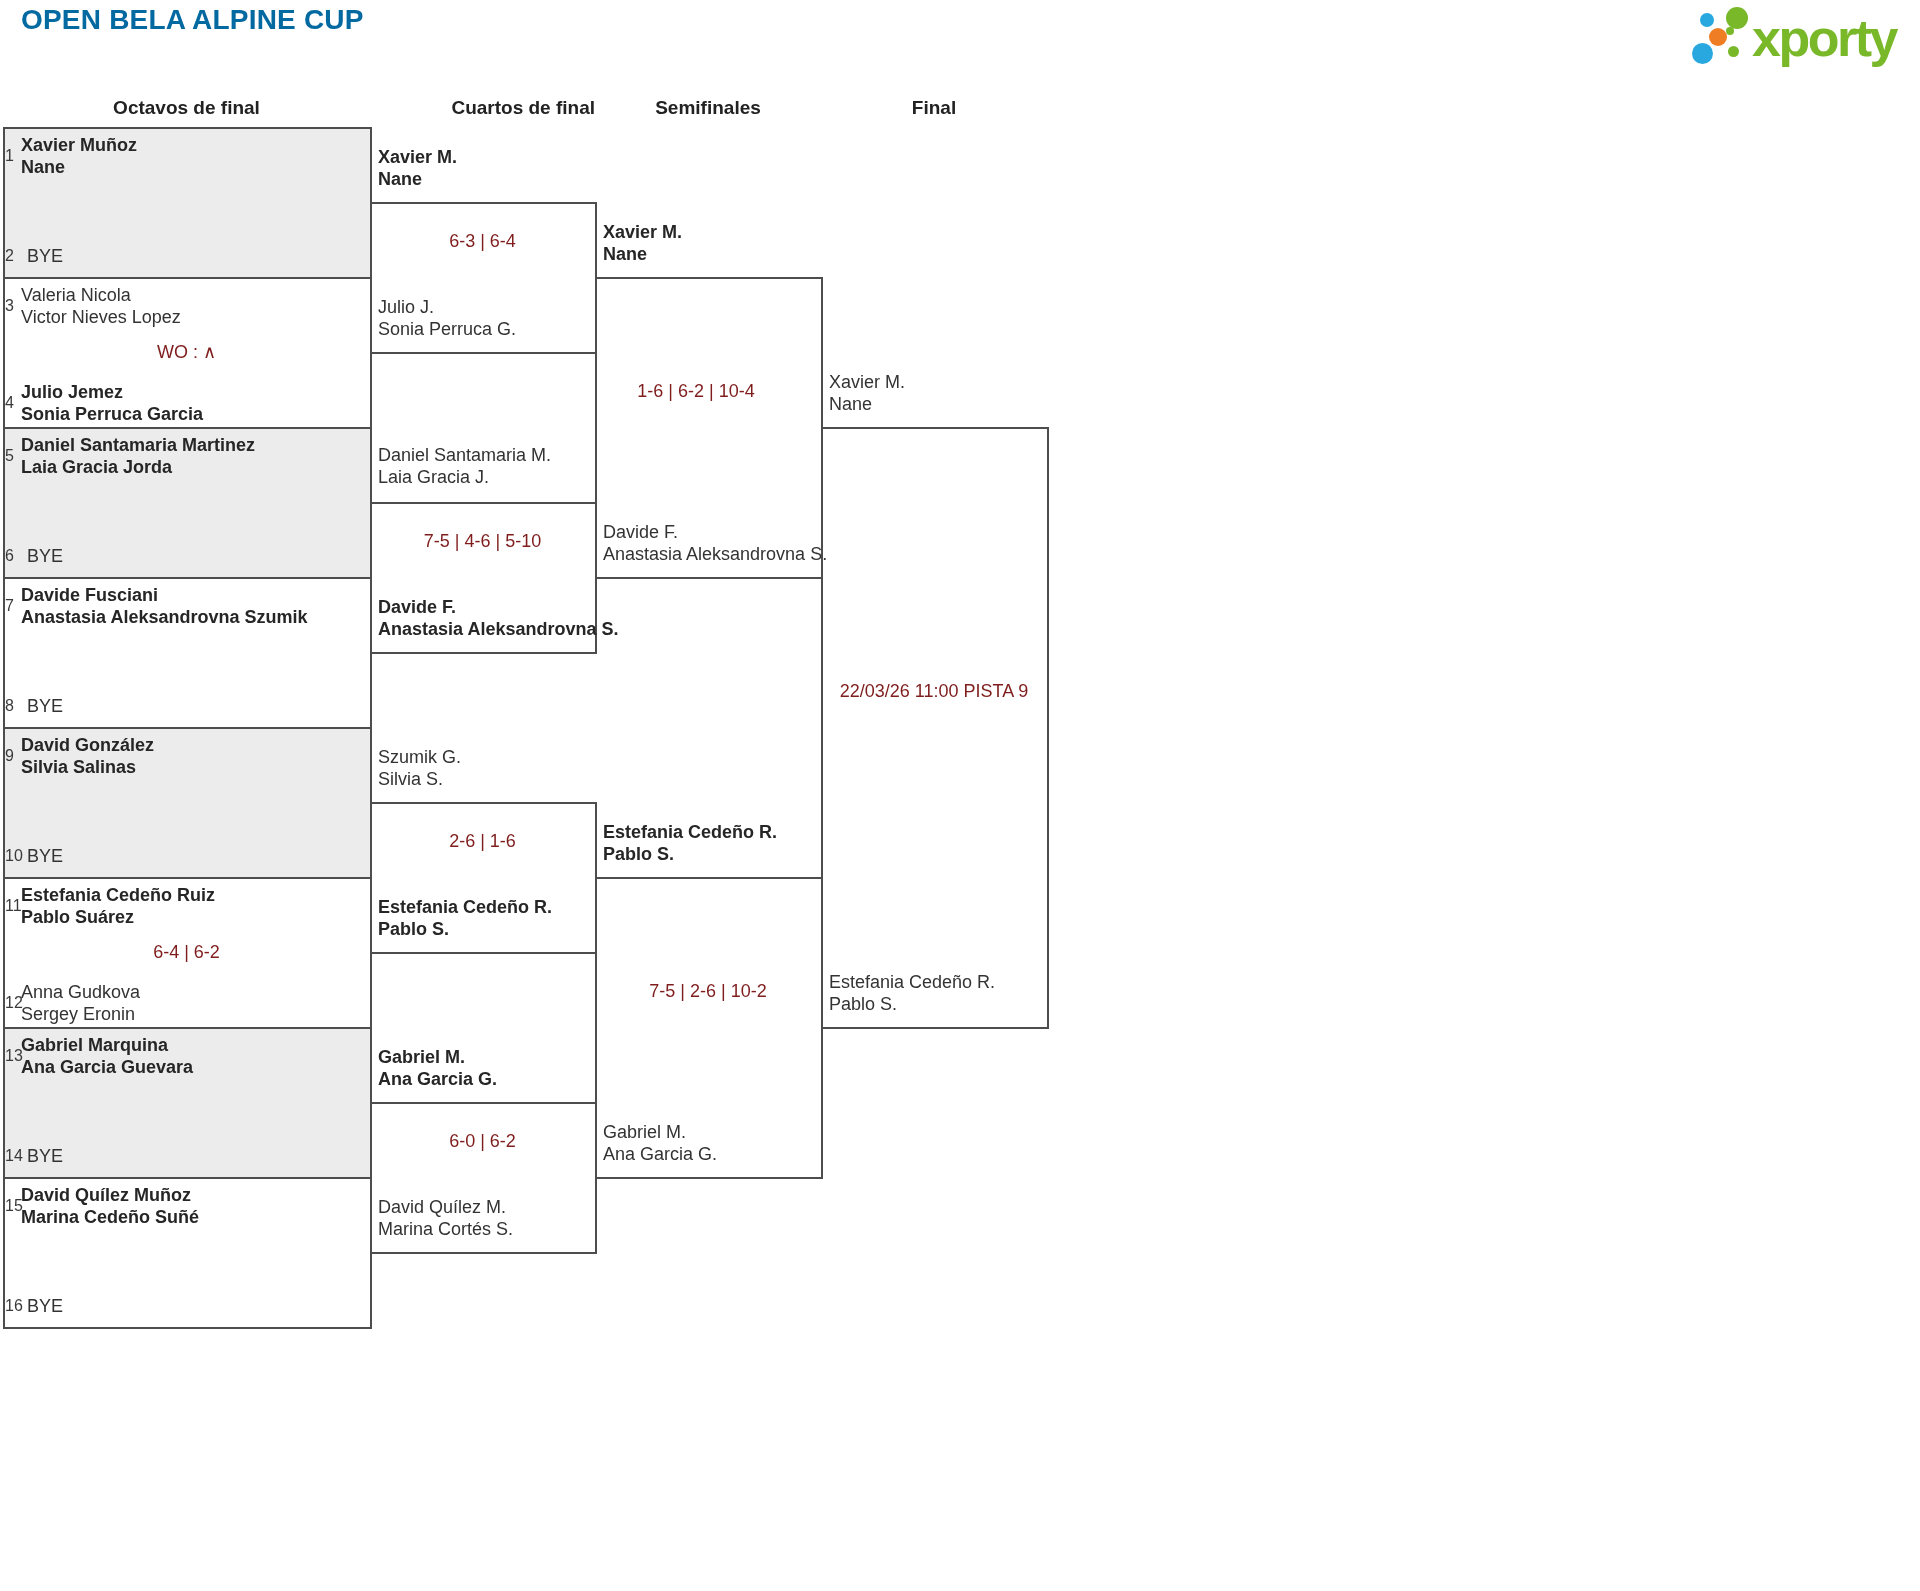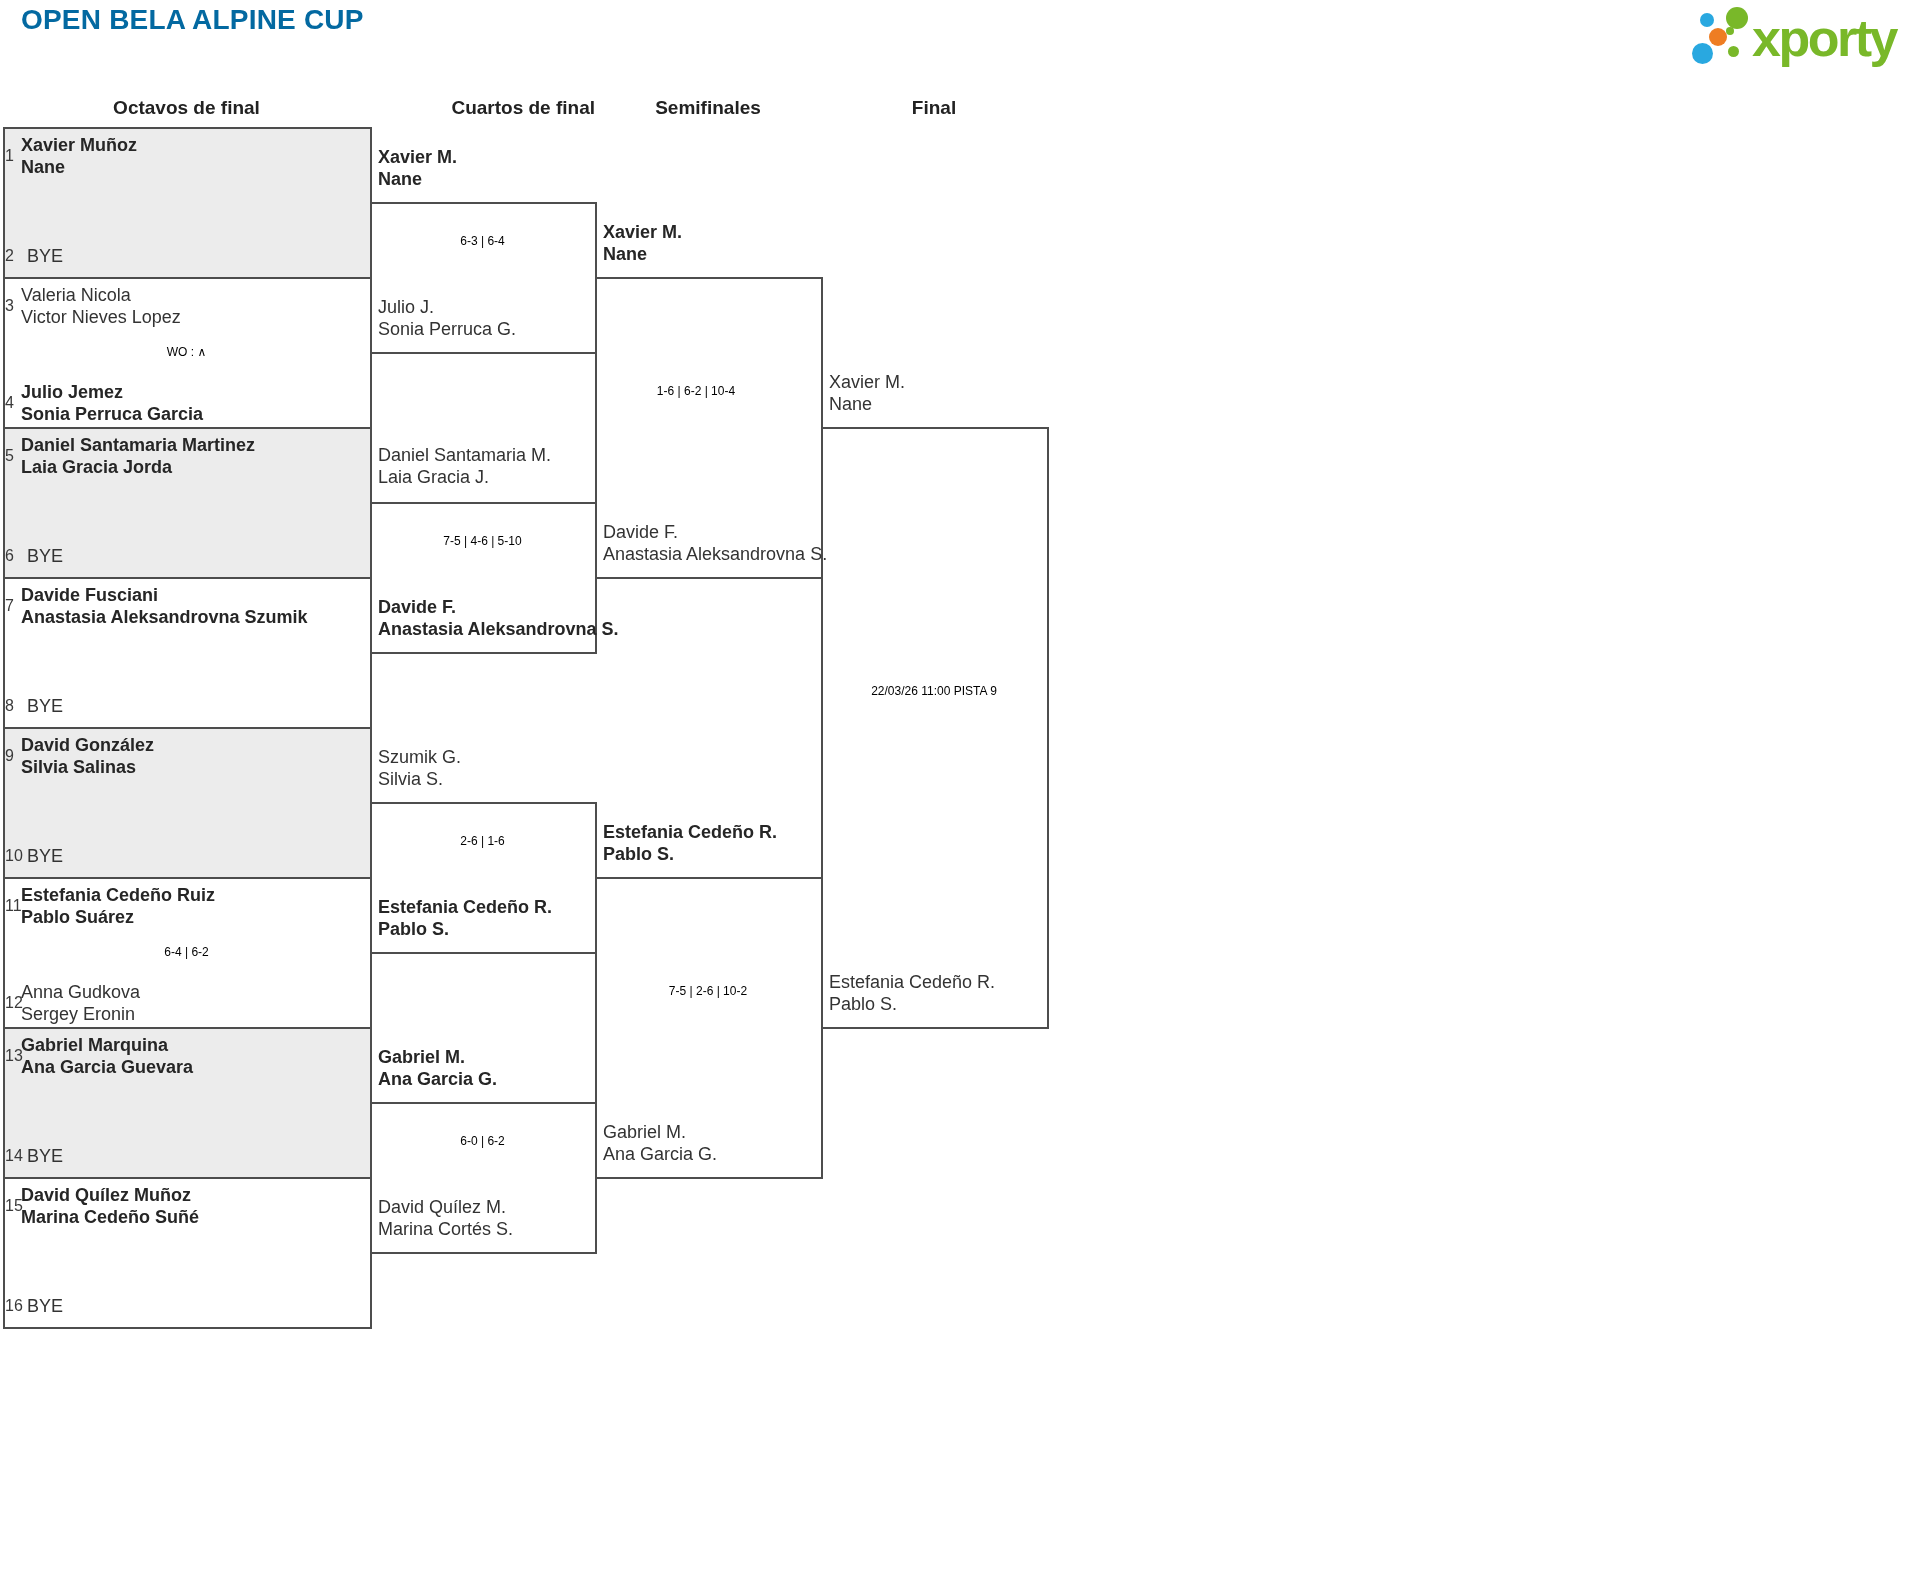--- a/index.html
+++ b/index.html
@@ -12,21 +12,21 @@
 
   .round-header{position:absolute;top:97px;font-size:19px;font-weight:700;color:#222;text-align:center;white-space:nowrap;}
 
   .shade{position:absolute;background:#ececec;}
   .line{position:absolute;background:#4d4d4d;}
 
   .num{position:absolute;font-size:16px;line-height:22px;color:#3a3a3a;}
   .names{position:absolute;font-size:18px;line-height:22px;color:#333;white-space:nowrap;}
   .names.win{font-weight:700;color:#262626;}
   .bye{position:absolute;font-size:18px;line-height:22px;color:#333;}
-  .score{position:absolute;font-size:12px;line-height:20px;color:#000000;text-align:center;white-space:nowrap;}
+  .score{position:absolute;font-size:18px;line-height:20px;color:#7f1d1d;text-align:center;white-space:nowrap;}
 
   #logo{position:absolute;left:1685px;top:2px;width:232px;height:72px;}
   .dot{position:absolute;border-radius:50%;}
   #logo-text{position:absolute;left:67px;top:8px;font-size:52px;line-height:56px;font-weight:700;letter-spacing:-2.5px;white-space:nowrap;}
 </style>
 </head>
 <body>
 
 <div id="page">
 

